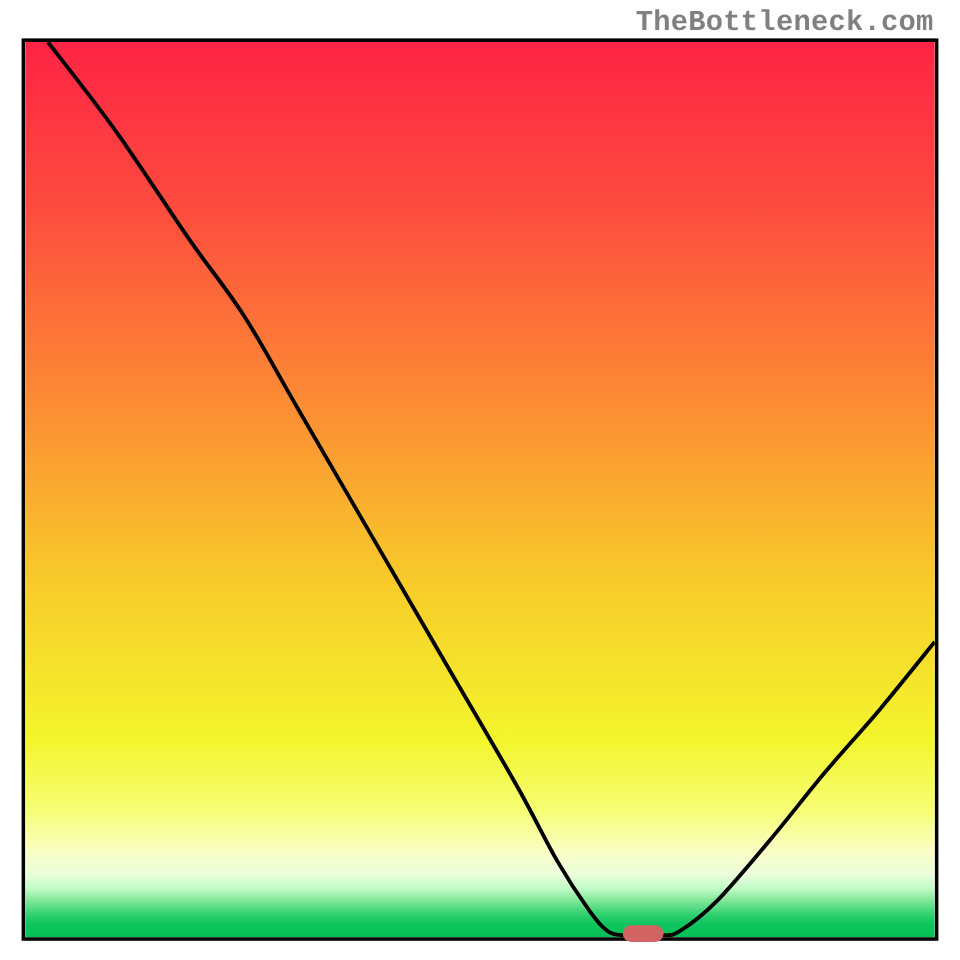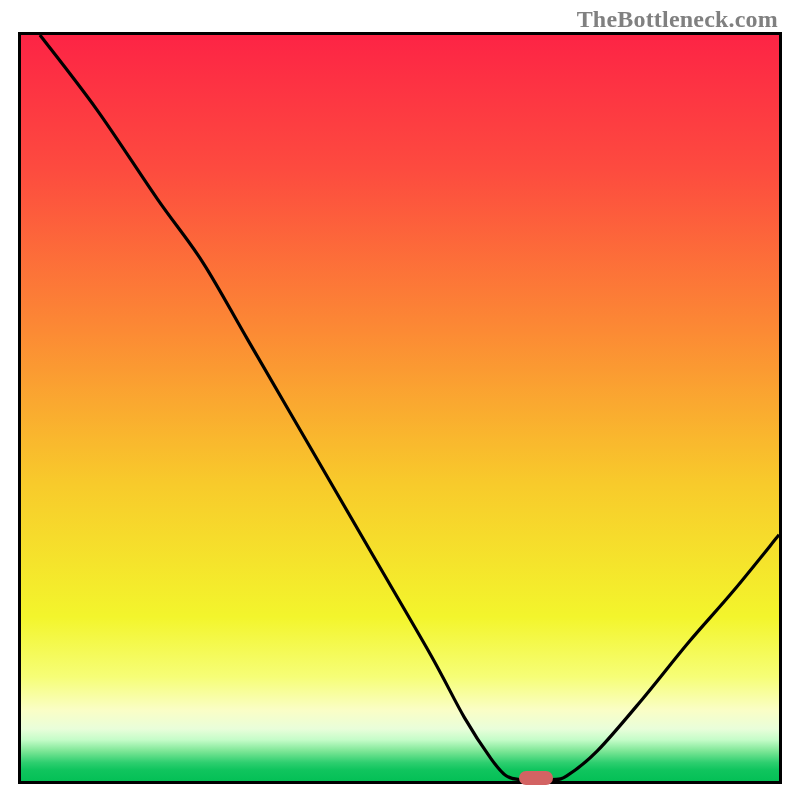--- a/index.html
+++ b/index.html
@@ -23,21 +23,21 @@
     position: absolute;
     top: 0;
     left: 0;
     width: 758px;
     height: 746px;
   }
   .watermark {
     position: absolute;
     top: 6px;
     right: 22px;
-    font-family: Liberation Serif, serif;
+    font-family: Liberation Mono, monospace;
     font-size: 24px;
     font-weight: 600;
     color: #808080;
     letter-spacing: 0.2px;
     text-align: center;
   }
   .marker {
     position: absolute;
     width: 34px;
     height: 14px;

